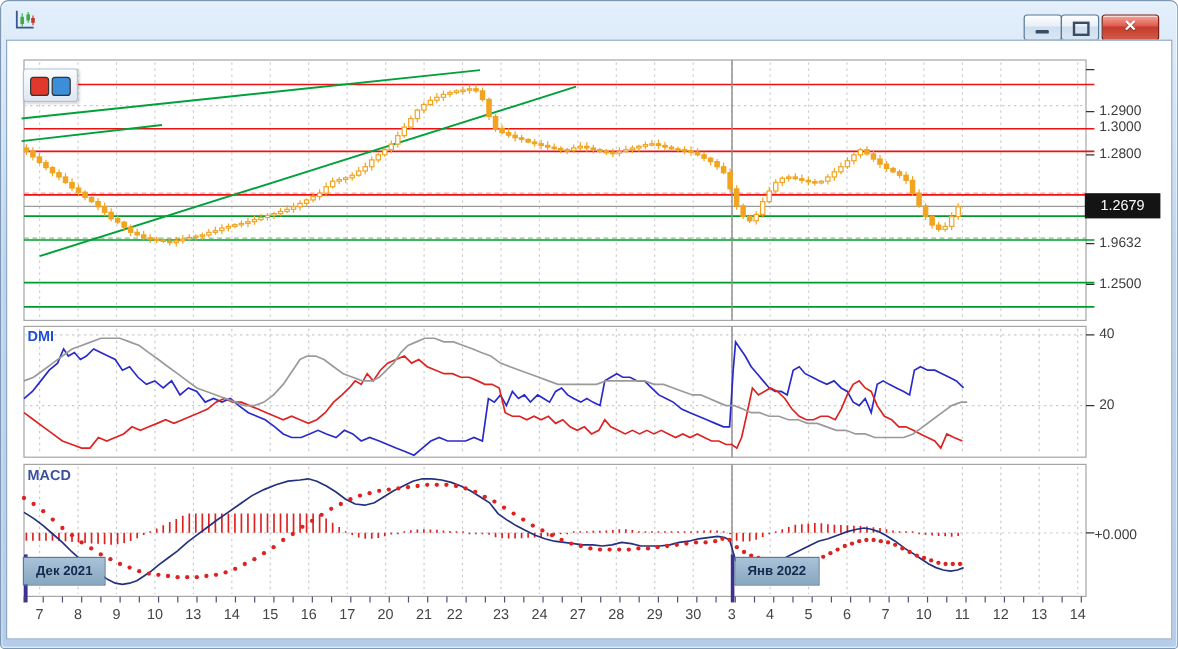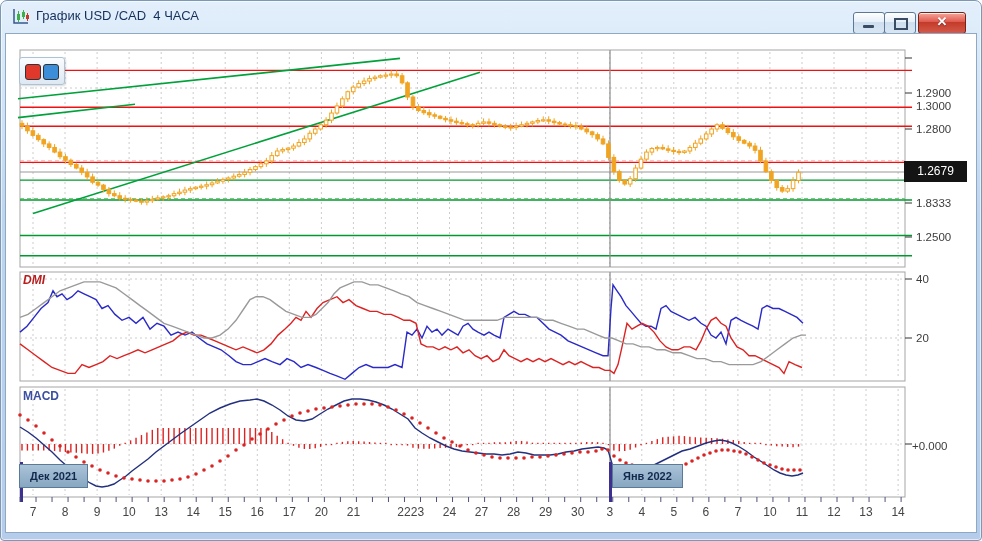--- a/index.html
+++ b/index.html
@@ -20,21 +20,21 @@
   .glyph-max{position:absolute;left:9px;top:5px;width:10px;height:8px;border:2px solid #3a4c63;background:transparent;}
   .glyph-x{position:absolute;left:0;top:1px;width:100%;text-align:center;color:#fff;font-size:13px;font-weight:bold;
            text-shadow:0 1px 1px rgba(0,0,0,.4);}
   .client{position:absolute;left:5px;right:5px;top:33px;bottom:8px;background:#ffffff;border:1px solid #8fa9c4;}
   
   .stage{position:absolute;left:0;top:0;width:982px;height:541px;}
   .lbl{position:absolute;color:#3c3c3c;font-size:11.5px;line-height:14px;}
   .pricelbl{left:916px;}
   .datelbl{width:26px;text-align:center;top:505px;font-size:12px;color:#454545;}
   .panel-title{position:absolute;font-size:12px;font-weight:bold;}
-  .dmi-title{left:23px;top:273px;color:#b91c1c;font-style:italic;}
+  .dmi-title{left:23px;top:273px;color:#1d4ed8;}
   .macd-title{left:23px;top:389px;color:#3a4fa0;}
   .monthbox{position:absolute;top:464px;height:22px;padding:0 10px;line-height:22px;
             background:linear-gradient(#a9c2d8,#88a7c1);border:1px solid #5a7a96;
             color:#12294d;font-size:11px;font-weight:bold;white-space:nowrap;}
   .pricebox{position:absolute;left:904px;top:161px;width:63px;height:21px;background:#141414;
             color:#ffffff;font-size:12px;line-height:21px;text-align:center;}
   .legendbox{position:absolute;left:19px;top:57px;width:44px;height:26px;border:1px solid #aec2d6;
              border-radius:3px;background:linear-gradient(#fafcfe,#dde8f3);box-shadow:1px 1px 2px rgba(0,0,0,.15);}
   .chip{position:absolute;top:6px;width:14px;height:14px;border-radius:3px;border:1px solid #333;}
   .chip.red{left:5px;} .chip.blue{left:23px;}
@@ -49,21 +49,20 @@
       <svg width="18" height="18" viewBox="0 0 18 18">
         <path d="M2 1 v14 h14" stroke="#35598f" stroke-width="1.5" fill="none"></path>
         <rect x="5" y="6" width="3" height="6" fill="#3fae49"></rect>
           <line x1="6.5" y1="3" x2="6.5" y2="14" stroke="#3fae49"></line>
         <rect x="10" y="4" width="3" height="5" fill="#3fae49"></rect>
           <line x1="11.5" y1="2" x2="11.5" y2="11" stroke="#3fae49"></line>
         <rect x="14" y="7" width="3" height="4" fill="#c43b2d"></rect>
           <line x1="15.5" y1="5" x2="15.5" y2="13" stroke="#c43b2d"></line>
       </svg>
     </span>
-    <span class="title-text">График USD /CAD  4 ЧАСА</span>
     <span class="btn minmax btn-min">
         <span class="glyph-min"></span>
       </span>
     <span class="btn minmax btn-max">
         <span class="glyph-max"></span>
       </span>
     <span class="btn btn-close">
         <span class="glyph-x">✕</span>
       </span>
   </div>
@@ -813,37 +812,37 @@
       <span class="chip blue" style="background: rgb(61, 142, 216);"></span>
     </div>
     <div class="panel-title dmi-title">DMI</div>
     <div class="panel-title macd-title">MACD</div>
     <div class="monthbox" id="month0" style="left: 19px;">Дек 2021</div>
     <div class="monthbox" id="month1" style="left: 612px;">Янв 2022</div>
     <div class="pricebox" style="top: 161px;">1.2679</div>
   <div class="lbl pricelbl" style="top: 51px; margin-top: 48px;">1.3000</div>
       <div class="lbl pricelbl" style="top: 86px;">1.2900</div>
       <div class="lbl pricelbl" style="top: 122px;">1.2800</div>
-      <div class="lbl pricelbl" style="top: 196px;">1.8333</div>
+      <div class="lbl pricelbl" style="top: 196px;">1.9632</div>
       <div class="lbl pricelbl" style="top: 230px;">1.2500</div>
       <div class="lbl pricelbl" style="top: 272px;">40</div>
       <div class="lbl pricelbl" style="top: 331px;">20</div>
       <div class="lbl pricelbl" style="top: 439px; left: 912px;">+0.000</div>
       <div class="lbl datelbl" style="left: 20px;">7</div>
       <div class="lbl datelbl" style="left: 52.04px;">8</div>
       <div class="lbl datelbl" style="left: 84.08px;">9</div>
       <div class="lbl datelbl" style="left: 116.12px;">10</div>
       <div class="lbl datelbl" style="left: 148.16px;">13</div>
       <div class="lbl datelbl" style="left: 180.2px;">14</div>
       <div class="lbl datelbl" style="left: 212.24px;">15</div>
       <div class="lbl datelbl" style="left: 244.28px;">16</div>
       <div class="lbl datelbl" style="left: 276.32px;">17</div>
       <div class="lbl datelbl" style="left: 308.36px;">20</div>
       <div class="lbl datelbl" style="left: 340.4px;">21</div>
-      <div class="lbl datelbl" style="left: 391px; text-align: center;">22</div>
+      <div class="lbl datelbl" style="left: 366px; text-align: center;">22</div>
       <div class="lbl datelbl" style="left: 404.48px;">23</div>
       <div class="lbl datelbl" style="left: 436.52px;">24</div>
       <div class="lbl datelbl" style="left: 468.56px; text-align: center;">27</div>
       <div class="lbl datelbl" style="left: 500.6px;">28</div>
       <div class="lbl datelbl" style="left: 532.64px;">29</div>
       <div class="lbl datelbl" style="left: 564.68px;">30</div>
       <div class="lbl datelbl" style="left: 596.72px;">3</div>
       <div class="lbl datelbl" style="left: 628.76px;">4</div>
       <div class="lbl datelbl" style="left: 660.8px;">5</div>
       <div class="lbl datelbl" style="left: 692.84px;">6</div>

